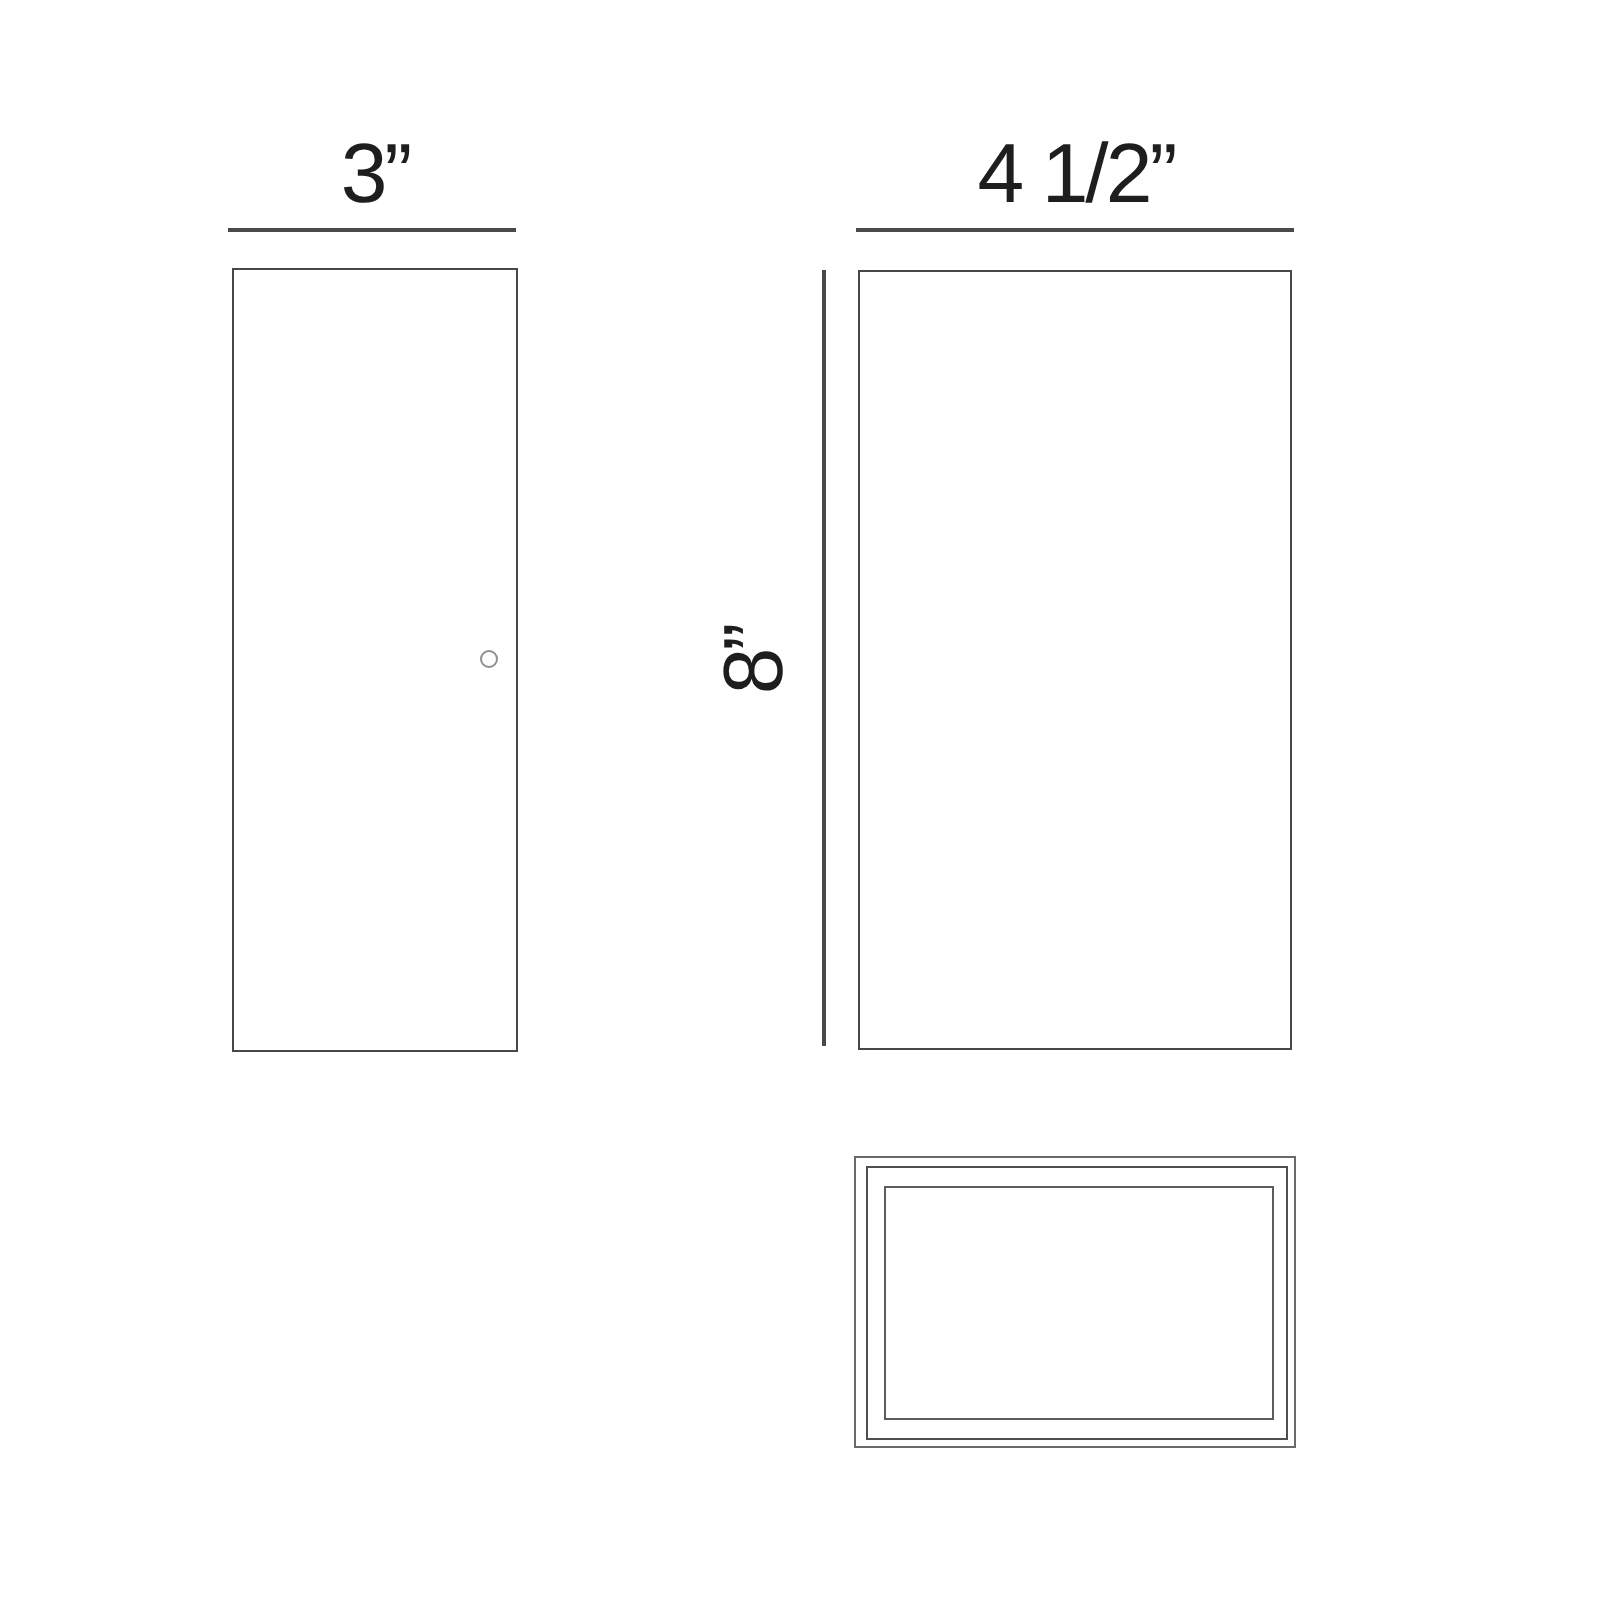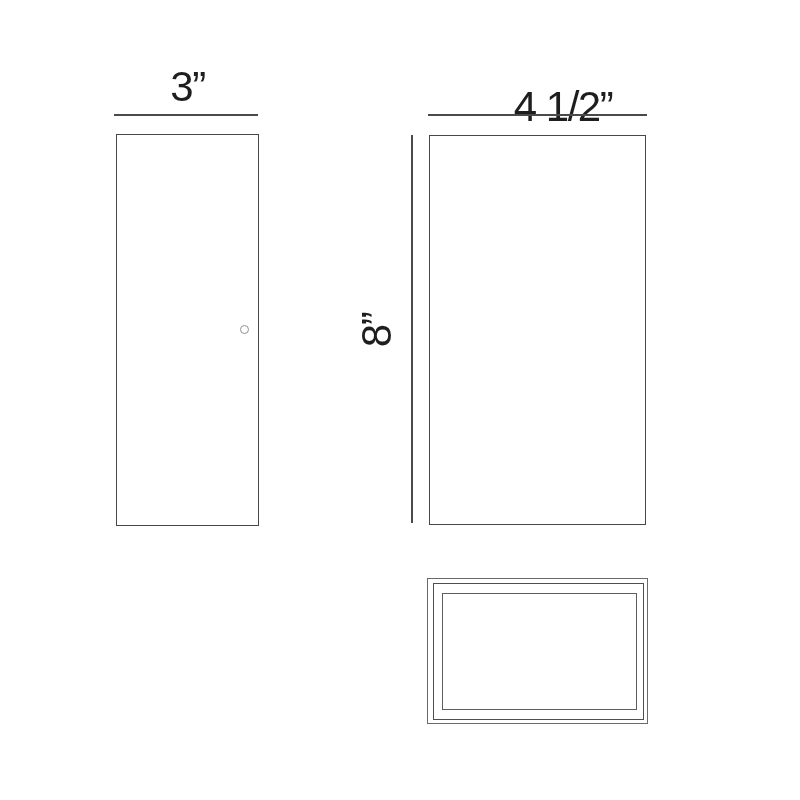--- a/index.html
+++ b/index.html
@@ -33,21 +33,21 @@
   #lbl-front-w{left:116px;top:66px;width:143px;}
   #dim-front-w{left:114px;top:114px;width:144px;height:1.5px;}
   #front-rect{left:116px;top:134px;width:143px;height:392px;}
   #front-circle{
     position:absolute;left:240px;top:325px;width:9px;height:9px;
     border:1.3px solid #8f8f8f;border-radius:50%;box-sizing:border-box;
     background:#ffffff;
   }
 
   
-  #lbl-side-w{left:454px;top:66px;width:218px;margin-top:20px;}
+  #lbl-side-w{left:429px;top:66px;width:218px;}
   #dim-side-w{left:428px;top:114px;width:219px;height:1.5px;}
   #dim-side-h{left:411px;top:135px;width:1.5px;height:388px;}
   #lbl-side-h{
     left:377px;top:330px;
     transform:translate(-50%,-50%) rotate(-90deg);
     transform-origin:center center;
   }
   #side-rect{left:429px;top:135px;width:217px;height:390px;}
 
   

